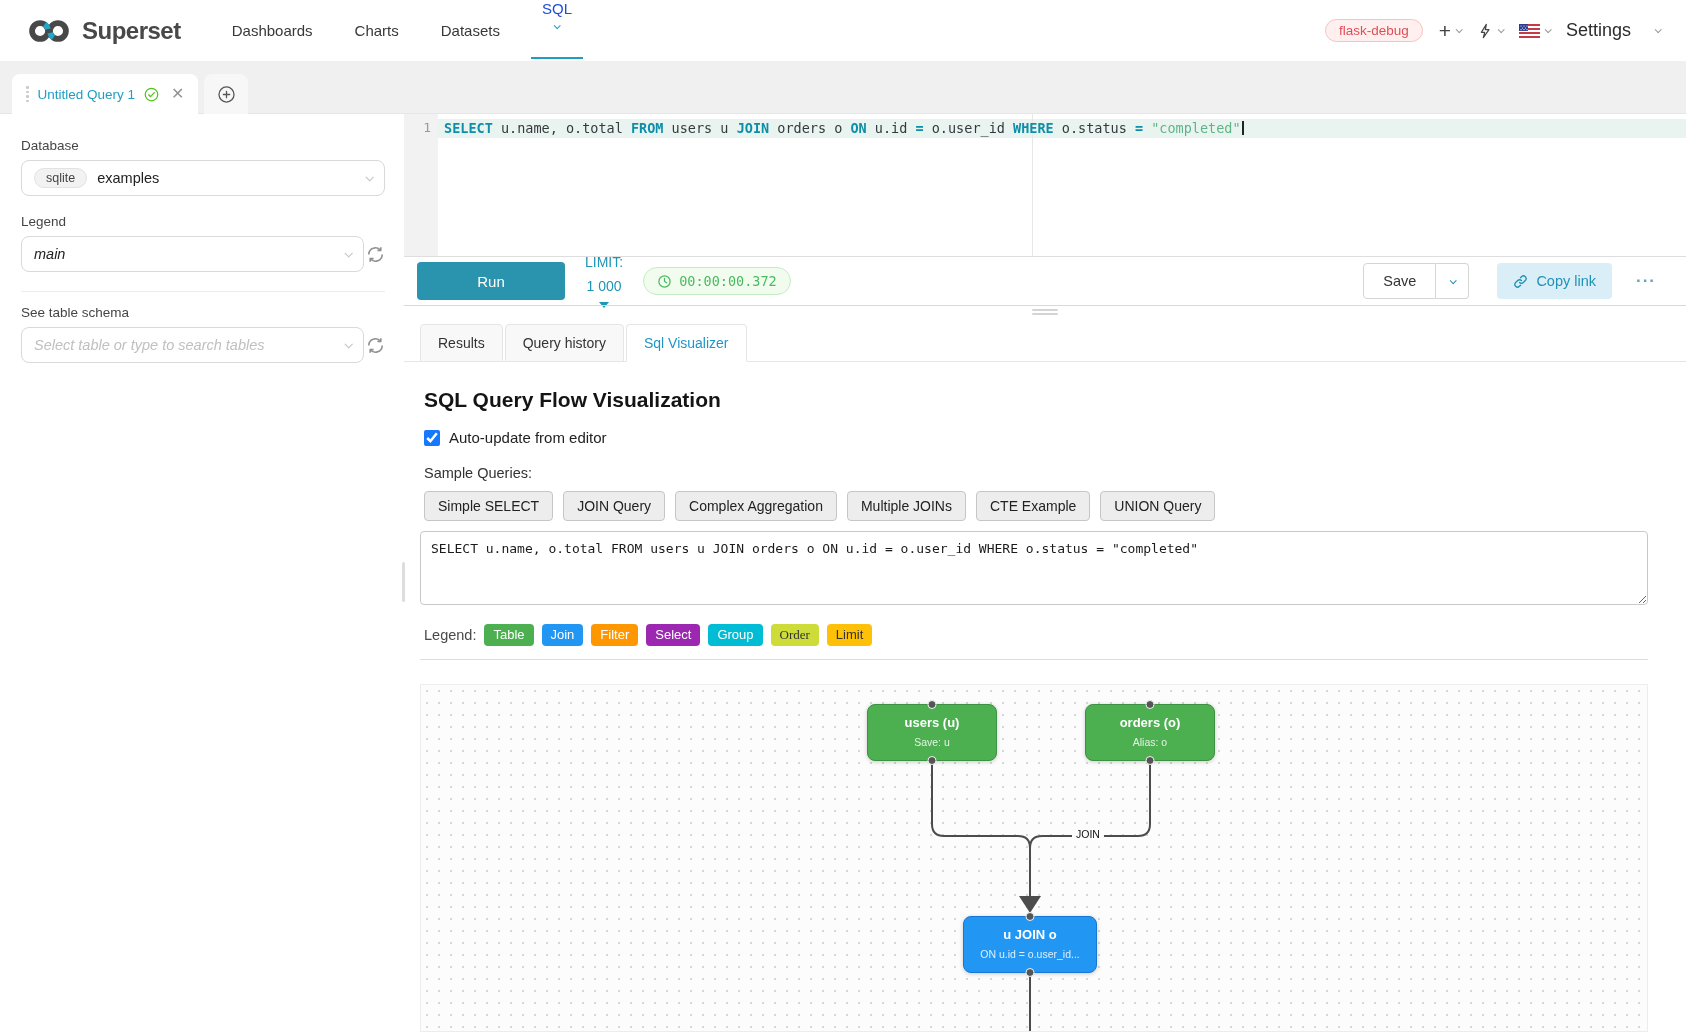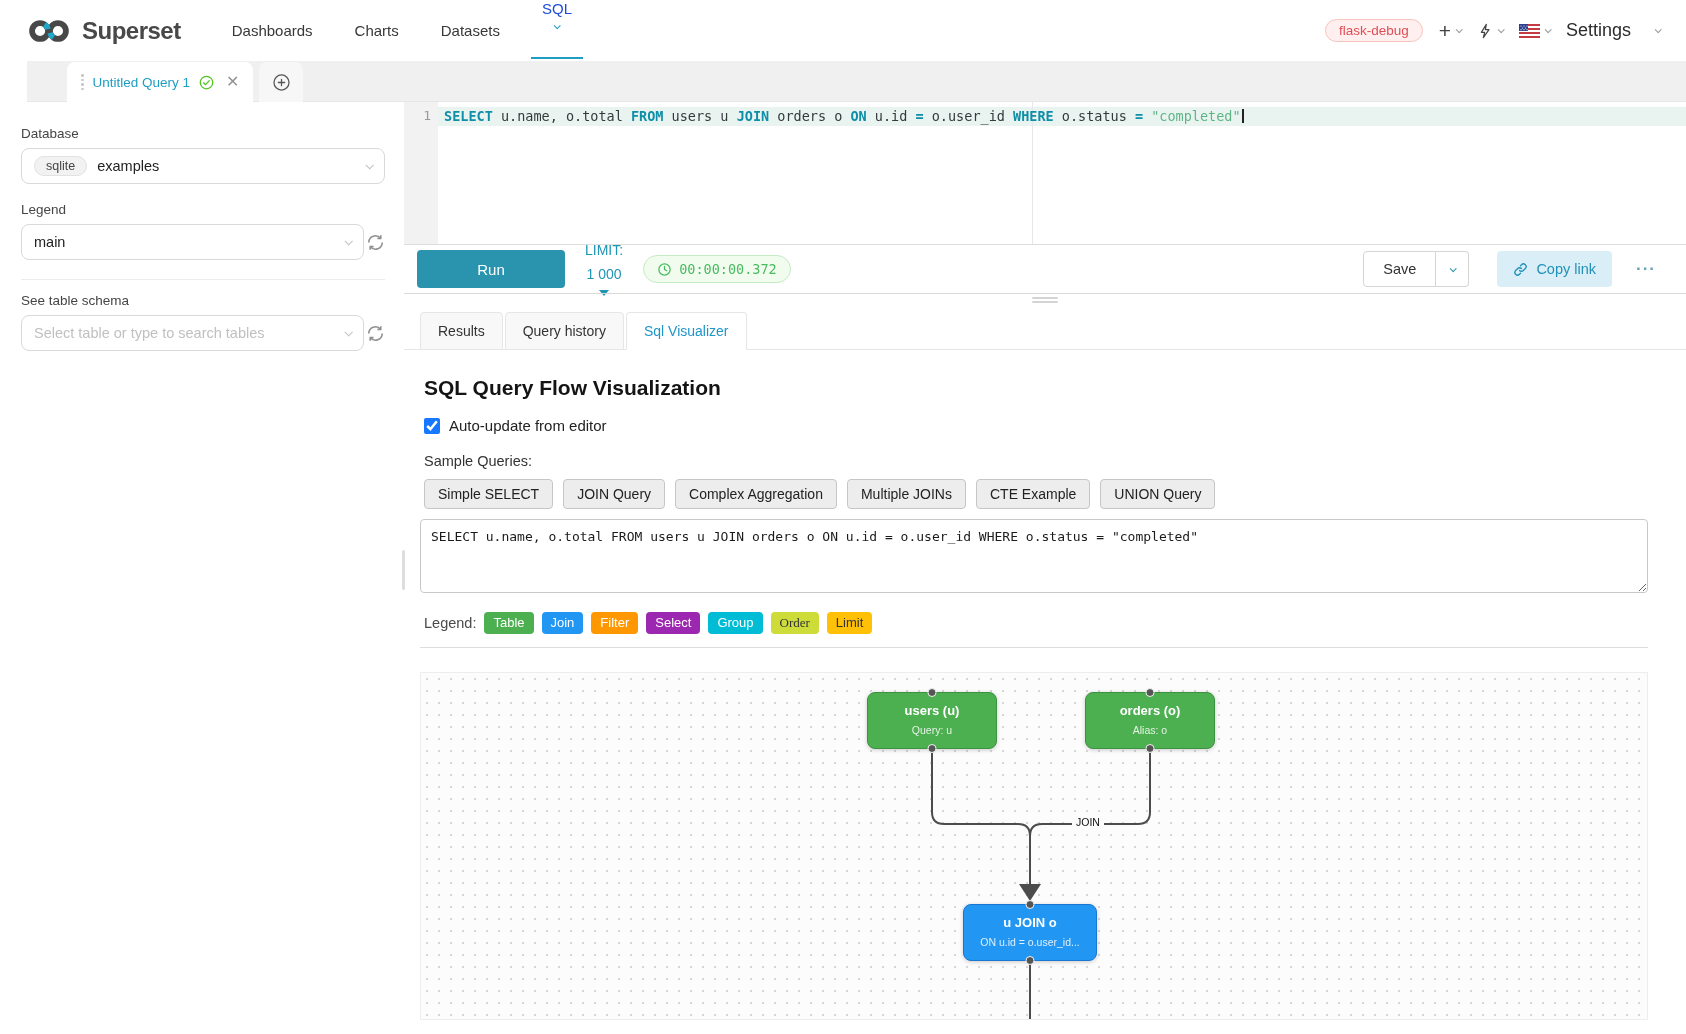--- a/index.html
+++ b/index.html
@@ -16,34 +16,34 @@
   .nav-item.active::after { content:""; position:absolute; left:10px; right:10px; bottom:2px; height:2px; background:#1e9ec4; }
   .nav-right { margin-left:auto; display:flex; align-items:center; gap:16px; }
   .env-pill { padding:3px 13px; border-radius:13px; background:#fff0ef; border:1px solid #f8c3bd; color:#e14d55; font-size:13.5px; }
   .icon-group { display:flex; align-items:center; gap:5px; cursor:pointer; }
   .chev { display:inline-block; width:6px; height:6px; border-right:1.5px solid currentColor; border-bottom:1.5px solid currentColor; transform:rotate(45deg) translateY(-1px); }
   .chev-sm { width:5px; height:5px; color:#999; }
   .plus-glyph { font-size:21px; color:#444; line-height:1; font-weight:400; }
   .settings { display:flex; align-items:center; gap:24px; font-size:18px; color:#2c2c2c; cursor:pointer;justify-content:center; }
 
   
-  .tabstrip { height:41px; background:#f0f0f0; display:flex; align-items:flex-end; padding-left:40px; border-bottom:1px solid #e6e6e6;margin-left:27px; }
+  .tabstrip { height:53px; background:#f0f0f0; display:flex; align-items:flex-end; padding-left:12px; border-bottom:1px solid #e6e6e6; }
   .query-tab { height:40px; display:inline-flex; align-items:center; gap:9px; padding:0 14px; background:#fff; border-radius:8px 8px 0 0; color:#1e9ec4; font-size:13.5px; margin-bottom:-1px; cursor:pointer; }
   .drag-dots { display:flex; flex-direction:column; gap:2px; }
   .drag-dots i { width:2.5px; height:2.5px; border-radius:50%; background:#c9c9c9; }
   .close-x { color:#949494; font-size:16px; line-height:1; margin-left:3px; }
   .plus-tab { height:40px; width:44px; margin-left:6px; background:#f7f7f7; border-radius:8px 8px 0 0; display:flex; align-items:center; justify-content:center; margin-bottom:-1px; cursor:pointer; }
 
   
   .workspace { display:flex; height:932px; position:relative; }
   .v-handle { position:absolute; left:402px; top:448px; width:3px; height:40px; background:#ddd; border-radius:2px; }
 
   .sidebar { width:404px; padding:14px 19px 0 21px; background:#fff; flex:none; }
   .field-label { font-size:13.5px; color:#454545; margin:10px 0 7px; }
-  .select-row { display:flex; align-items:center; gap:2px; }
+  .select-row { display:flex; align-items:center; gap:2px;font-style:italic; }
   .sel { flex:1; height:36px; border:1px solid #d9d9d9; border-radius:8px; display:flex; align-items:center; padding:0 12px; gap:10px; font-size:14.5px; color:#222; background:#fff; cursor:pointer; }
   .sel .chev { color:#c3c3c3; margin-left:auto; flex:none; }
   .engine-pill { font-size:12.5px; color:#444; background:#f2f2f2; border:1px solid #e2e2e2; border-radius:11px; padding:2px 11px; }
   .placeholder { color:#c0c0c0; }
   .sidebar-divider { border:none; border-top:1px solid #ececec; margin:19px 0 13px; }
   .sync-icon { color:#8f8f8f; flex:none; cursor:pointer; }
 
   
   .main { flex:1; display:flex; flex-direction:column; min-width:0; }
   .editor { height:143px; position:relative; background:#fff; border-bottom:1px solid #dedede; font-family:"DejaVu Sans Mono", monospace; font-size:13.5px; }
@@ -328,21 +328,21 @@
       <div class="canvas">
         <svg class="edges" width="1226" height="346" viewBox="0 0 1226 346">
           <path d="M511 78 V139 Q511 151 523 151 H597 Q609 151 609 163" fill="none" stroke="#4c4c4c" stroke-width="2"></path>
           <path d="M729 78 V139 Q729 151 717 151 H621 Q609 151 609 163" fill="none" stroke="#4c4c4c" stroke-width="2"></path>
           <path d="M609 160 V212" fill="none" stroke="#4c4c4c" stroke-width="2"></path>
           <polygon points="598,211 620,211 609,228" fill="#4c4c4c"></polygon>
           <path d="M609 289 V346" fill="none" stroke="#4c4c4c" stroke-width="2"></path>
         </svg>
         <div class="fnode node-green" style="left:446px;top:19px">
           <div class="t">users (u)</div>
-          <div class="s">Query: u</div>
+          <div class="s">Save: u</div>
         </div>
         <div class="fnode node-green" style="left:664px;top:19px">
           <div class="t">orders (o)</div>
           <div class="s">Alias: o</div>
         </div>
         <div class="fnode node-blue" style="left:542px;top:231px">
           <div class="t">u JOIN o</div>
           <div class="s">ON u.id = o.user_id...</div>
         </div>
         <div class="edge-label">JOIN</div>

